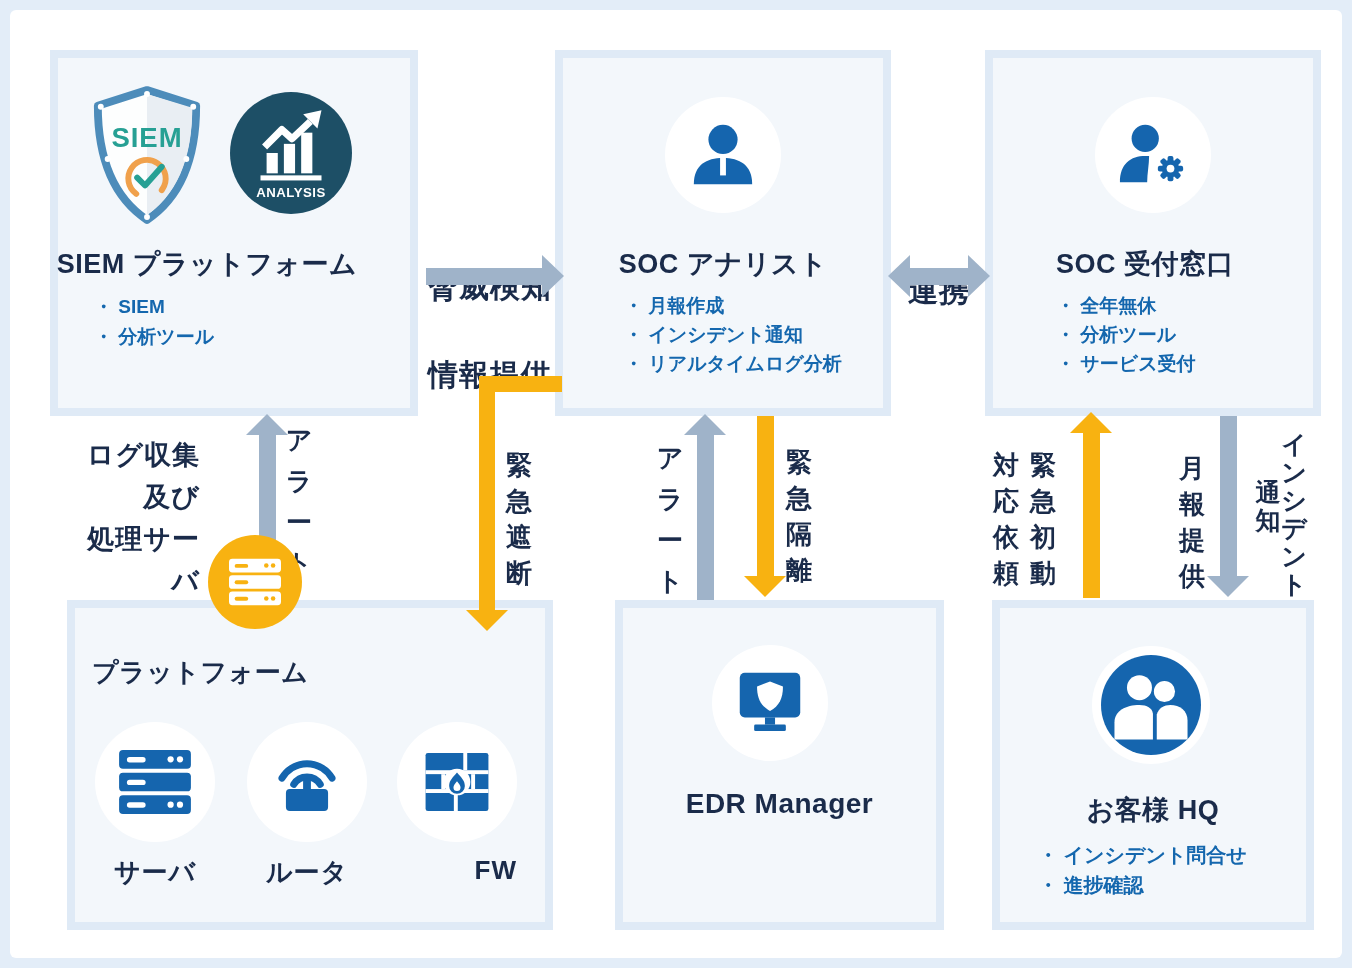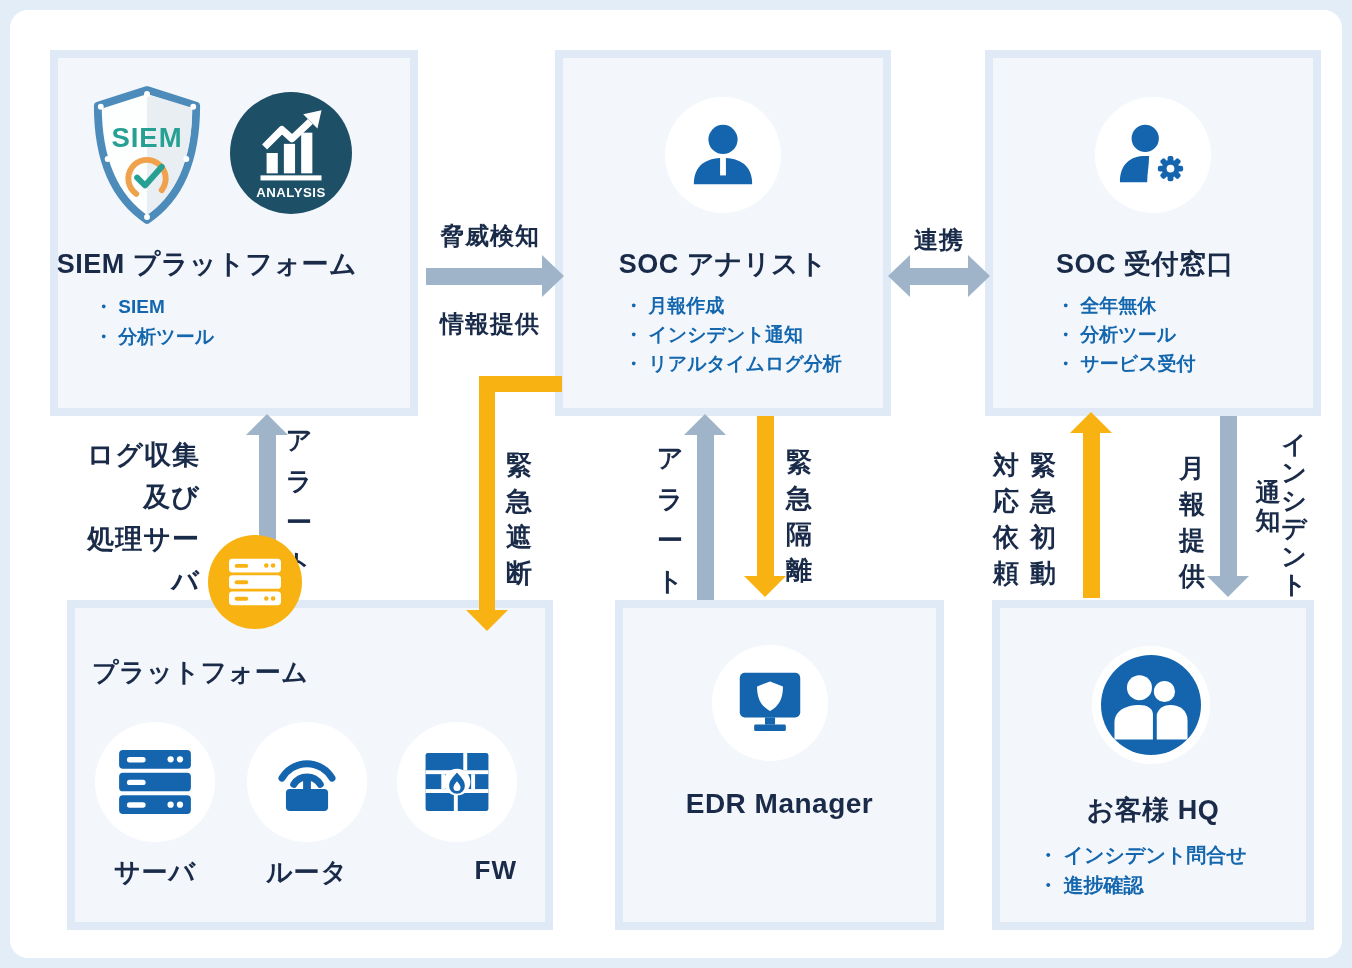--- a/index.html
+++ b/index.html
@@ -9,21 +9,21 @@
   }
   #stage{
     position:relative;
     width:1352px;height:968px;
     background:#e3edf8;
     overflow:hidden;
   }
   #canvas{
     position:absolute;left:10px;top:10px;
     width:1332px;height:948px;
-    background:#ffffff;border-radius:18px;
+    background:#ffffff;border-radius:6px;
   }
   
   .box{
     position:absolute;box-sizing:border-box;
     background:#f3f7fb;border:8px solid #dfeaf6;
   }
   .box-title{
     position:absolute;color:#1a2b4a;font-weight:bold;
     font-size:27px;letter-spacing:.5px;white-space:nowrap;
   }
@@ -48,21 +48,21 @@
   .head{position:absolute;width:0;height:0;}
   .head-right{border-top:21px solid transparent;border-bottom:21px solid transparent;border-left:22px solid #9fb3c9;}
   .head-left{border-top:21px solid transparent;border-bottom:21px solid transparent;border-right:22px solid #9fb3c9;}
   .head-up-gray{border-left:21px solid transparent;border-right:21px solid transparent;border-bottom:21px solid #9fb3c9;}
   .head-down-gray{border-left:21px solid transparent;border-right:21px solid transparent;border-top:21px solid #9fb3c9;}
   .head-up-yellow{border-left:21px solid transparent;border-right:21px solid transparent;border-bottom:21px solid #f8b211;}
   .head-down-yellow{border-left:21px solid transparent;border-right:21px solid transparent;border-top:21px solid #f8b211;}
   
   .hlabel{
     position:absolute;color:#1a2b4a;font-weight:bold;
-    font-size:24px;letter-spacing:1px;white-space:nowrap;
+    font-size:30px;letter-spacing:1px;white-space:nowrap;margin-top:47px;
   }
   .loglabel{
     position:absolute;color:#1a2b4a;font-weight:bold;
     font-size:27px;line-height:42px;text-align:right;letter-spacing:1px;
   }
   .vlabel{
     position:absolute;color:#1a2b4a;font-weight:bold;
     font-size:26px;width:36px;text-align:center;
   }
   .vlabel div{line-height:36px;}

